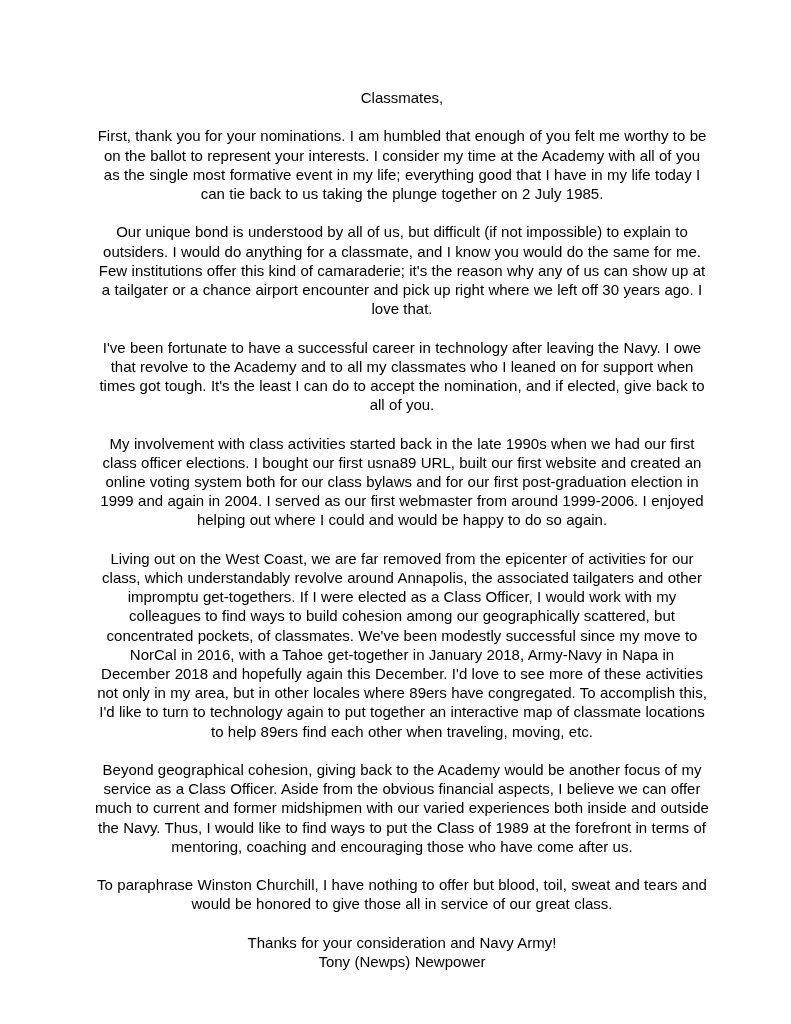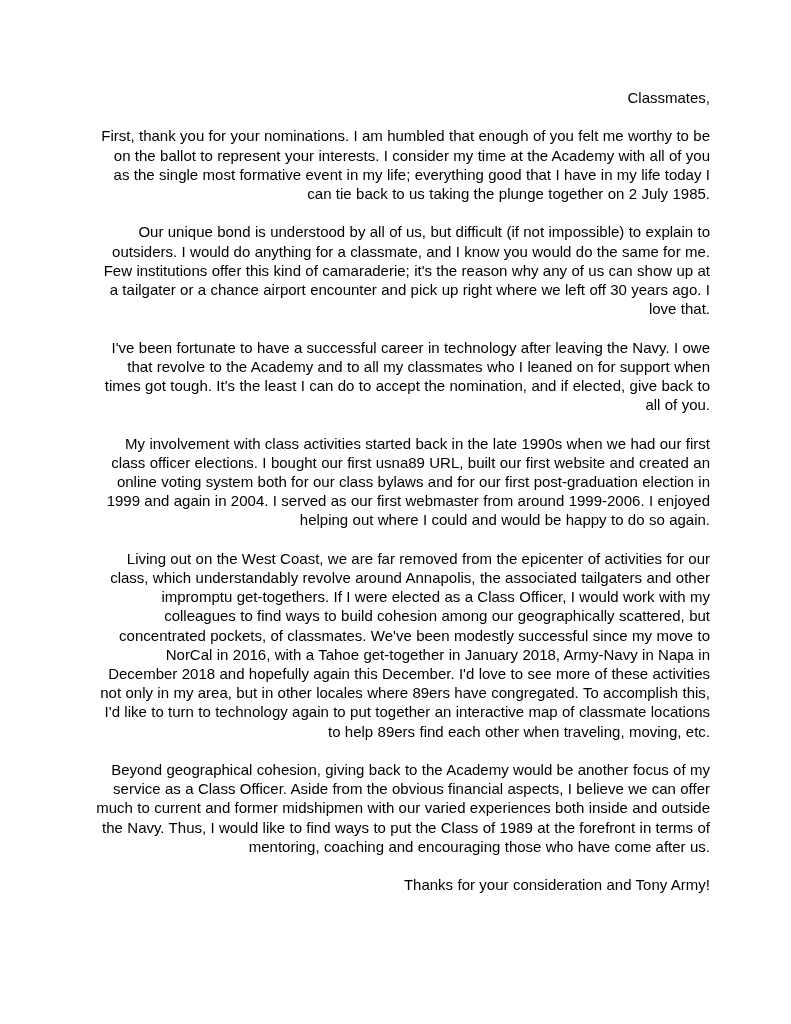--- a/index.html
+++ b/index.html
@@ -22,34 +22,36 @@
     width: 616px;
     font-family: "Liberation Sans", "DejaVu Sans", sans-serif;
     font-size: 15px;
     line-height: 19.2px;
     color: #000000;
     -webkit-font-smoothing: antialiased;
   }
   .letter-body p {
     margin: 0 0 19.2px 0;
     padding: 0;
-    text-align: right;
+    text-align: center;
     word-spacing: 0.2px;
   }
   .letter-body p.no-gap {
     margin-bottom: 0;
   }
 </style>
 </head>
 <body>
 
 <div class="page">
   <div class="letter-body">
     <p>Classmates,</p>
     <p>First, thank you for your nominations. I am humbled that enough of you felt me worthy to be on the ballot to represent your interests. I consider my time at the Academy with all of you as the single most formative event in my life; everything good that I have in my life today I can tie back to us taking the plunge together on 2 July 1985.</p>
     <p>Our unique bond is understood by all of us, but difficult (if not impossible) to explain to outsiders. I would do anything for a classmate, and I know you would do the same for me. Few institutions offer this kind of camaraderie; it's the reason why any of us can show up at a tailgater or a chance airport encounter and pick up right where we left off 30 years ago. I love that.</p>
     <p>I've been fortunate to have a successful career in technology after leaving the Navy. I owe that revolve to the Academy and to all my classmates who I leaned on for support when times got tough. It's the least I can do to accept the nomination, and if elected, give back to all of you.</p>
     <p>My involvement with class activities started back in the late 1990s when we had our first class officer elections. I bought our first usna89 URL, built our first website and created an online voting system both for our class bylaws and for our first post-graduation election in 1999 and again in 2004. I served as our first webmaster from around 1999-2006. I enjoyed helping out where I could and would be happy to do so again.</p>
     <p>Living out on the West Coast, we are far removed from the epicenter of activities for our class, which understandably revolve around Annapolis, the associated tailgaters and other impromptu get-togethers. If I were elected as a Class Officer, I would work with my colleagues to find ways to build cohesion among our geographically scattered, but concentrated pockets, of classmates. We've been modestly successful since my move to NorCal in 2016, with a Tahoe get-together in January 2018, Army-Navy in Napa in December 2018 and hopefully again this December. I'd love to see more of these activities not only in my area, but in other locales where 89ers have congregated. To accomplish this, I'd like to turn to technology again to put together an interactive map of classmate locations to help 89ers find each other when traveling, moving, etc.</p>
     <p>Beyond geographical cohesion, giving back to the Academy would be another focus of my service as a Class Officer. Aside from the obvious financial aspects, I believe we can offer much to current and former midshipmen with our varied experiences both inside and outside the Navy. Thus, I would like to find ways to put the Class of 1989 at the forefront in terms of mentoring, coaching and encouraging those who have come after us.</p>
-    <p class="no-gap">Thanks for your consideration and Tony Army!</p>
+    <p>To paraphrase Winston Churchill, I have nothing to offer but blood, toil, sweat and tears and would be honored to give those all in service of our great class.</p>
+    <p class="no-gap">Thanks for your consideration and Navy Army!</p>
+    <p class="no-gap">Tony (Newps) Newpower</p>
   </div>
 </div>
 
 </body></html>

